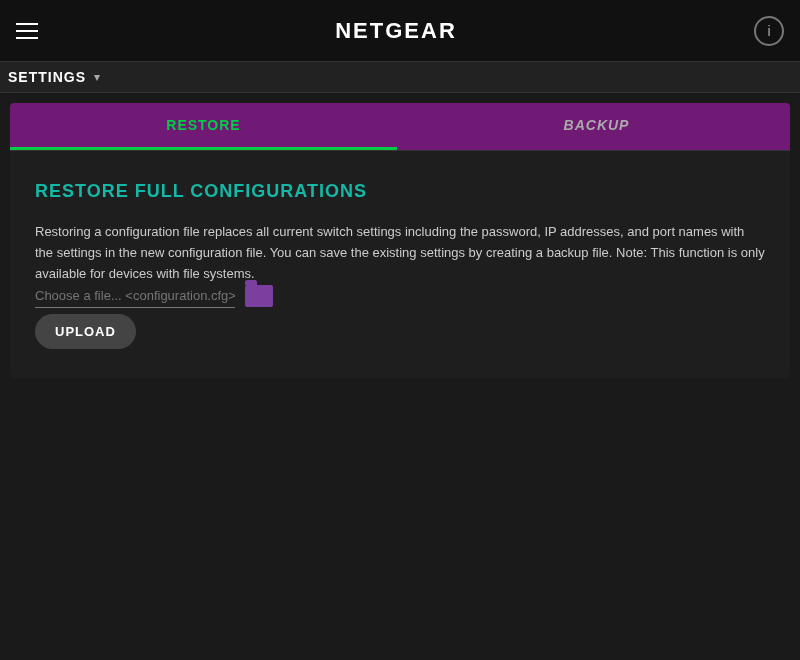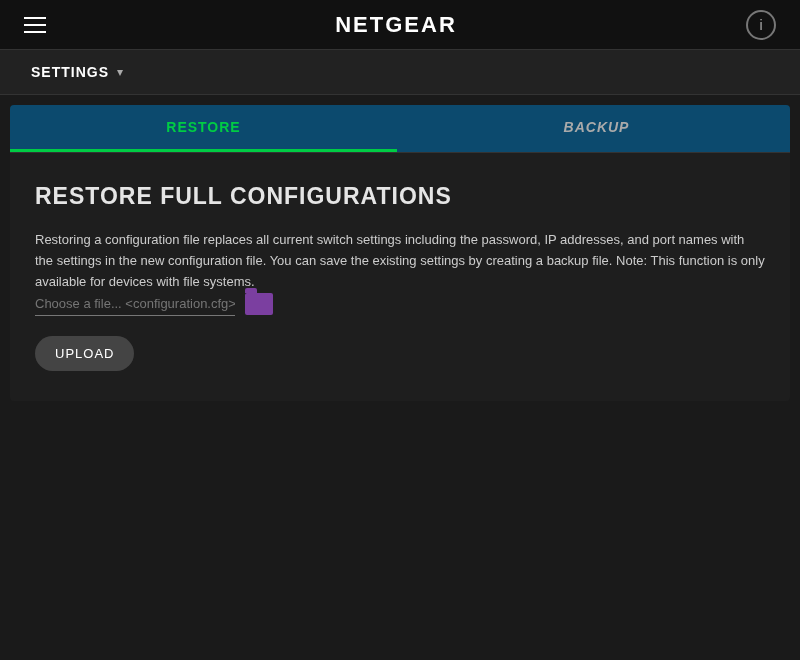--- a/index.html
+++ b/index.html
@@ -16,22 +16,22 @@
       color: #ffffff;
       overflow: hidden;
     }
 
     
     .top-bar {
       display: flex;
       align-items: center;
       justify-content: space-between;
       background-color: #111111;
-      height: 50px;
-      padding: 0 24px;
+      height: 62px;
+      padding: 0 16px;
       border-bottom: 1px solid #333;
     }
 
     .hamburger-icon {
       cursor: pointer;
       display: flex;
       flex-direction: column;
       gap: 5px;
     }
 
@@ -62,22 +62,22 @@
       font-size: 14px;
       color: #aaa;
       cursor: pointer;
     }
 
     
     .settings-bar {
       display: flex;
       align-items: center;
       background-color: #222222;
-      height: 45px;
-      padding: 0 31px;
+      height: 31px;
+      padding: 0 8px;
       border-bottom: 1px solid #333;
     }
 
     .settings-label {
       font-size: 14px;
       font-weight: bold;
       letter-spacing: 1px;
       color: #ffffff;
       margin-right: 8px;
     }
@@ -91,21 +91,21 @@
     .content-area {
       background-color: #1e1e1e;
       margin: 10px;
       border-radius: 4px;
       overflow: hidden;
     }
 
     
     .tabs {
       display: flex;
-      background-color: #0c4a6e;
+      background-color: #701a75;
       border-bottom: 1px solid #333;
       gap: 6px;
     }
 
     .tab {
       padding: 14px 40px;
       font-size: 14px;
       font-weight: bold;
       letter-spacing: 1px;
       cursor: pointer;
@@ -124,39 +124,39 @@
       color: #aaaaaa;
       font-style: italic;
     }
 
     
     .main-content {
       padding: 30px 25px;
     }
 
     .section-title {
-      font-size: 23px;
-      font-weight: bold;
-      letter-spacing: 1px;
-      color: #e5e5e5;
+      font-size: 18px;
+      font-weight: bold;
+      letter-spacing: 1px;
+      color: #14b8a6;
       margin-bottom: 20px;
     }
 
     .description-text {
       font-size: 13px;
       color: #cccccc;
       line-height: 1.6;
       max-width: 730px;
     }
 
     .file-chooser-row {
       display: flex;
       align-items: center;
       gap: 10px;
-      margin-bottom: 20px;
+      margin-bottom: 6px;
     }
 
     .file-input-field {
       background: transparent;
       border: none;
       border-bottom: 1px solid #777;
       color: #aaaaaa;
       font-size: 13px;
       padding: 4px 0;
       width: 200px;
@@ -182,21 +182,21 @@
       background-color: #7b3fa0;
       border-radius: 2px 2px 0 0;
     }
 
     .upload-button {
       background-color: #444444;
       color: #ffffff;
       border: none;
       padding: 10px 20px;
       font-size: 13px;
-      font-weight: normal;
+      font-weight: bold;
       letter-spacing: 1px;
       border-radius: 20px;
       cursor: pointer;
     }
   </style>
 </head>
 <body>
 
 <div class="top-bar">
   <div class="hamburger-icon">

